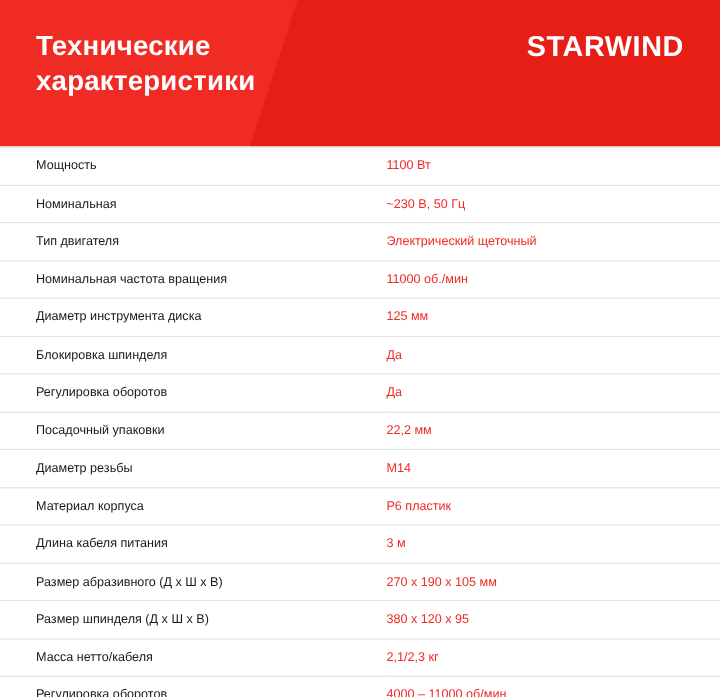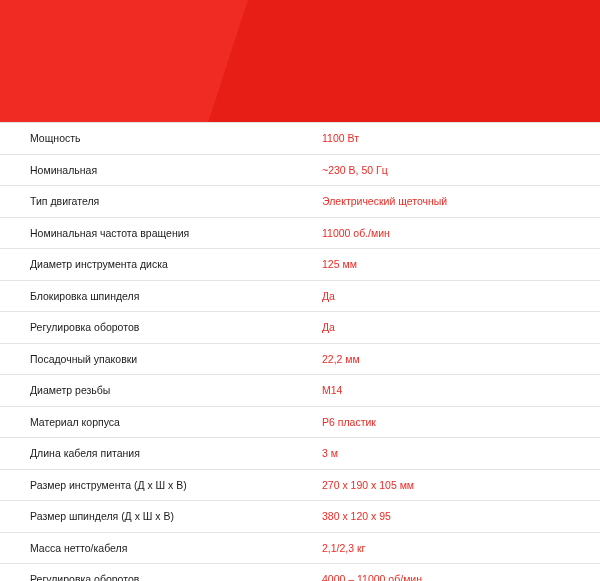--- a/index.html
+++ b/index.html
@@ -89,20 +89,22 @@
     padding-left: 0;
   }
 </style>
 </head>
 <body>
 
 <div class="page">
 
   <div class="header">
     <div class="header-diagonal"></div>
+    <div class="header-title">Технические характеристики</div>
+    <div class="brand">STARWIND</div>
   </div>
 
   <table class="spec-table">
     <tbody>
       <tr>
         <td class="name">Мощность</td>
         <td class="value">1100 Вт</td>
       </tr>
       <tr>
         <td class="name">Номинальная</td>
@@ -138,21 +140,21 @@
       </tr>
       <tr>
         <td class="name">Материал корпуса</td>
         <td class="value">Р6 пластик</td>
       </tr>
       <tr>
         <td class="name">Длина кабеля питания</td>
         <td class="value">3 м</td>
       </tr>
       <tr>
-        <td class="name">Размер инструмента (Д х Ш х В)</td>
+        <td class="name">Размер абразивного (Д х Ш х В)</td>
         <td class="value">270 x 190 x 105 мм</td>
       </tr>
       <tr>
         <td class="name">Размер шпинделя (Д х Ш х В)</td>
         <td class="value">380 x 120 x 95</td>
       </tr>
       <tr>
         <td class="name">Масса нетто/кабеля</td>
         <td class="value">2,1/2,3 кг</td>
       </tr>

